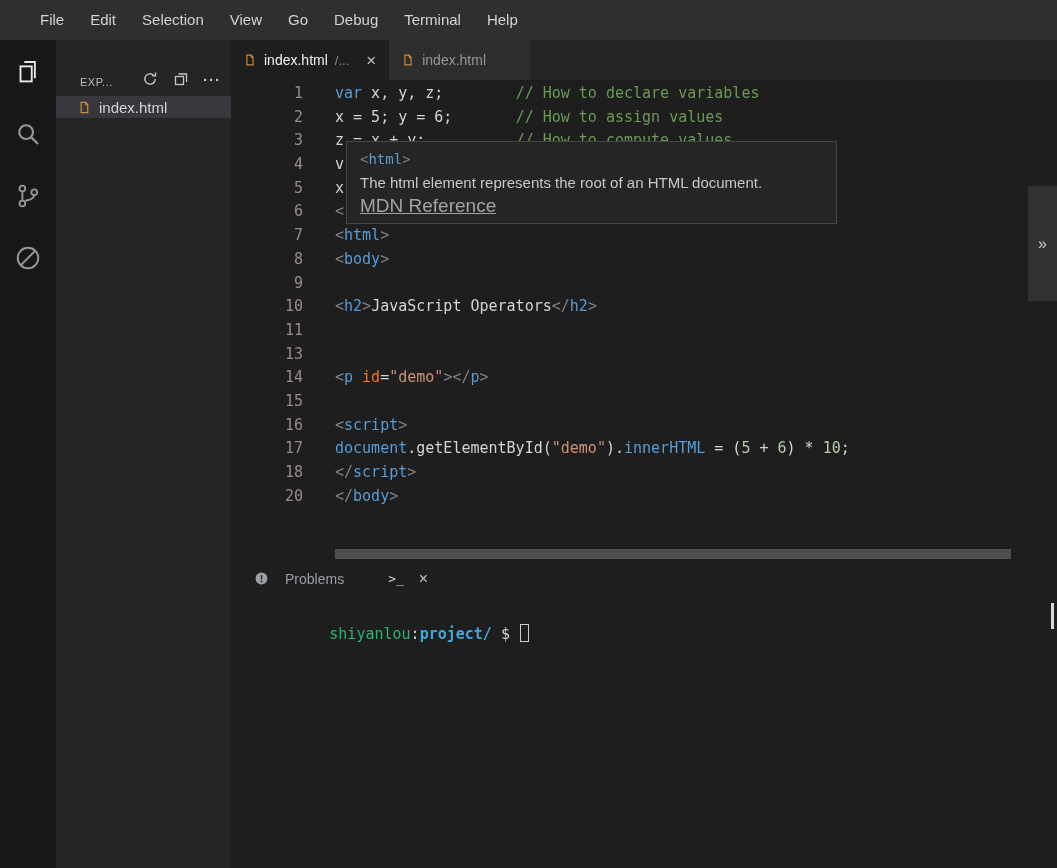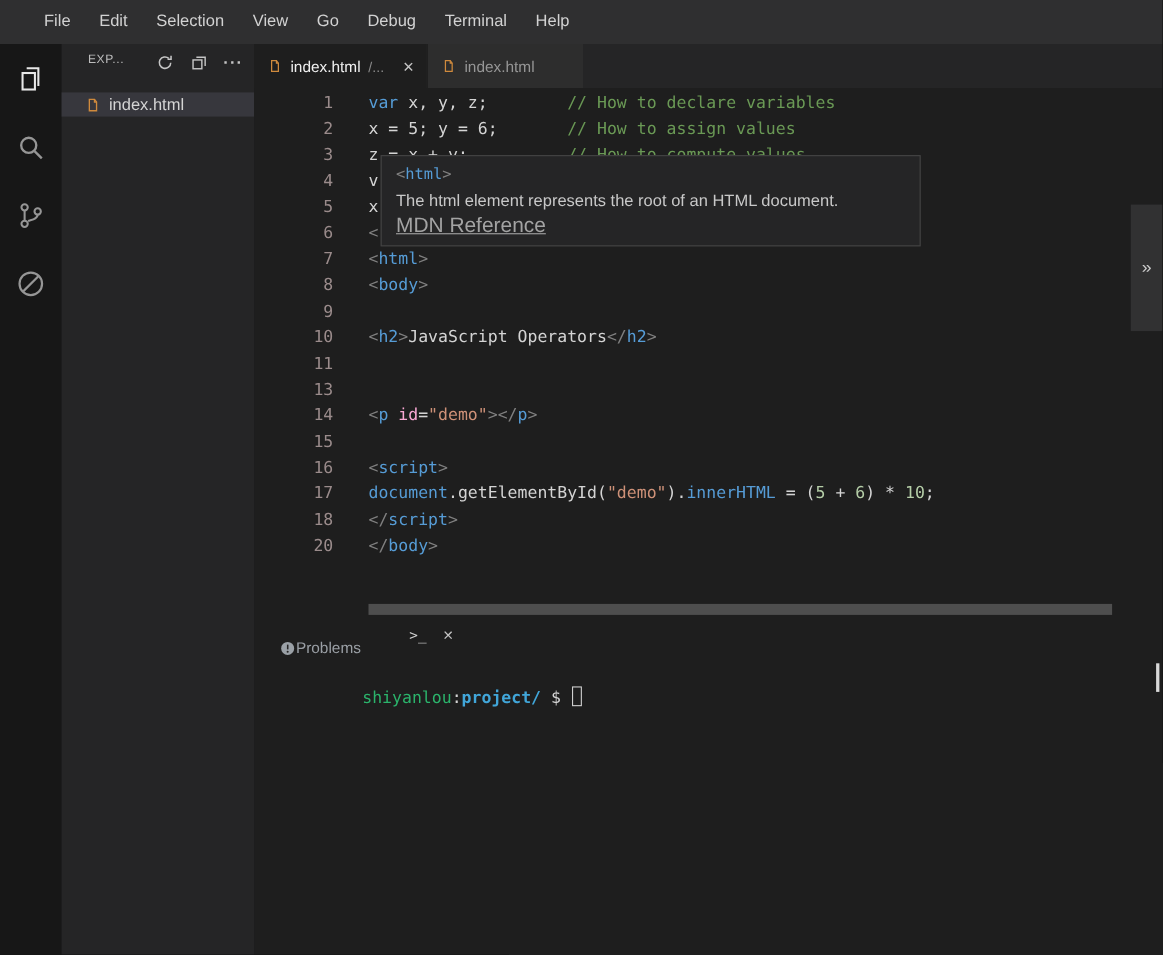--- a/index.html
+++ b/index.html
@@ -14,21 +14,21 @@
 
   .main{display:flex;height:828px}
 
   
   .activitybar{width:56px;background:#171717;display:flex;flex-direction:column;
                align-items:center;padding-top:8px;flex-shrink:0}
   .ab-item{width:56px;height:48px;margin-bottom:14px;display:flex;align-items:center;justify-content:center;cursor:pointer}
 
   
   .sidebar{width:175px;background:#252526;flex-shrink:0;font-size:15px}
-  .sb-header{display:flex;align-items:flex-start;height:28px;margin-top:8px;
+  .sb-header{display:flex;align-items:flex-end;height:28px;margin-top:20px;
              padding:0 10px 0 24px;font-size:11px;letter-spacing:.5px;color:#bcbcbc}
   .sb-actions{margin-left:auto;display:flex;align-items:center;gap:13px}
   .sb-actions .act{display:flex;align-items:center;justify-content:center;width:18px;height:18px;cursor:pointer}
   .more-glyph{font-size:15px;font-weight:bold;letter-spacing:1px;color:#c5c5c5}
   .file-row{display:flex;align-items:center;gap:7px;height:22px;margin-top:8px;
             padding-left:21px;background:#37373d;color:#d4d4d4;cursor:pointer}
 
   
   .editor-group{flex:1;display:flex;flex-direction:column;min-width:0}
   .tabbar{height:40px;background:#252526;display:flex;flex-shrink:0}
@@ -38,38 +38,38 @@
   .tab-desc{color:#8a8a8a;font-size:13px}
   .tab-close{margin-left:10px;font-size:17px;color:#c5c5c5;line-height:1;cursor:pointer}
 
   .editor-area{position:relative;height:480px;background:#1e1e1e;overflow:hidden}
   .lines{padding-top:2px}
   .code-line{display:flex;height:23.7px;line-height:23.7px;
              font-family:"DejaVu Sans Mono",monospace;font-size:15px;white-space:pre}
   .ln{width:72px;text-align:right;color:#9a8b8b;flex-shrink:0}
   .code-text{padding-left:32px}
   .tok-pl{color:#d4d4d4}.tok-kw{color:#569cd6}.tok-cm{color:#6a9955}.tok-pu{color:#808080}
-  .tok-tg{color:#569cd6}.tok-at{color:#f9a8d4}.tok-st{color:#ce9178}.tok-nu{color:#b5cea8}
+  .tok-tg{color:#569cd6}.tok-at{color:#f97316}.tok-st{color:#ce9178}.tok-nu{color:#b5cea8}
 
   .hover{position:absolute;left:115px;top:61px;width:491px;height:83px;background:#252526;
          border:1px solid #454545;padding:6px 13px;z-index:5}
   .hover-code{font-family:"DejaVu Sans Mono",monospace;font-size:14px;line-height:23px}
   .hover-desc{font-size:15px;color:#c8c8c8;line-height:24px}
   .hover-link{font-size:19px;color:#a3a3a3;text-decoration:underline;line-height:22px;
               cursor:pointer;display:inline-block}
 
   .hscroll-thumb{position:absolute;left:104px;top:469px;width:676px;height:10px;background:#4e4e4e;z-index:4;cursor:pointer}
   .right-handle{position:absolute;right:0;top:106px;width:29px;height:115px;background:#313132;
                 z-index:6;display:flex;align-items:center;justify-content:center;
                 color:#cccccc;font-size:16px;cursor:pointer}
 
   
   .panel{position:relative;height:308px;background:#1e1e1e;flex-shrink:0}
   .panel-tabs{display:flex;align-items:center;height:37px;padding-left:15px;font-size:14px}
-  .problems-tab{display:flex;align-items:flex-end;gap:0;color:#9a9fa5;padding:0 8px;height:100%;cursor:pointer}
+  .problems-tab{display:flex;align-items:center;gap:16px;color:#9a9fa5;padding:0 8px;height:100%;cursor:pointer}
   .terminal-tab{display:flex;align-items:center;gap:9px;color:#e8e8e8;margin-left:28px;padding:0 8px;height:100%;cursor:pointer}
   .term-glyph{font-family:"DejaVu Sans Mono",monospace;font-size:13px;color:#d0d0d0}
   .panel-close{font-size:16px;color:#c5c5c5;margin-left:6px;cursor:pointer}
   .terminal-body{padding:9px 0 0 8px;font-family:"DejaVu Sans Mono",monospace;font-size:15px;
                  white-space:pre;color:#d4d4d4}
   .t-user{color:#2bb36b;font-weight:normal}
   .t-path{color:#41a6d9;font-weight:bold}
   .t-cursor{display:inline-block;width:9px;height:18px;border:1px solid #cfcfcf;
             vertical-align:-3px;margin-left:1px}
   .panel-scrollbar{position:absolute;right:3px;top:43px;width:3px;height:26px;background:#d9d9d9}

